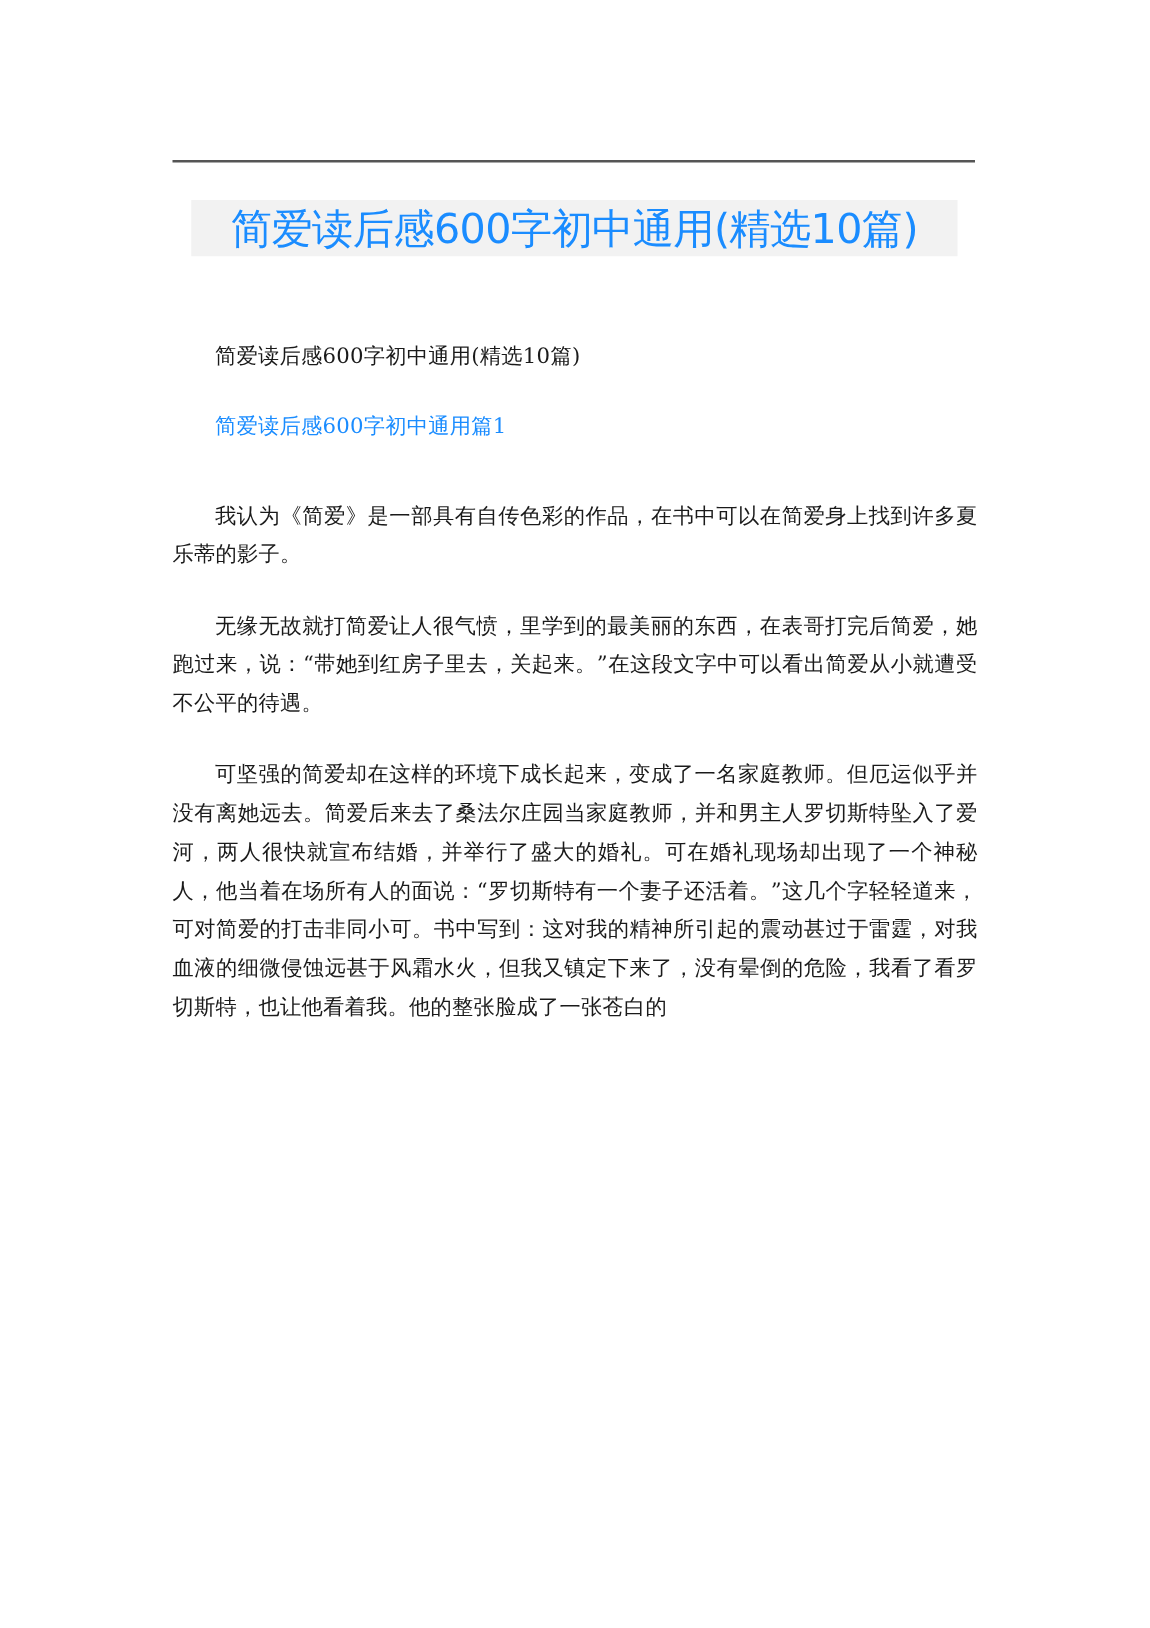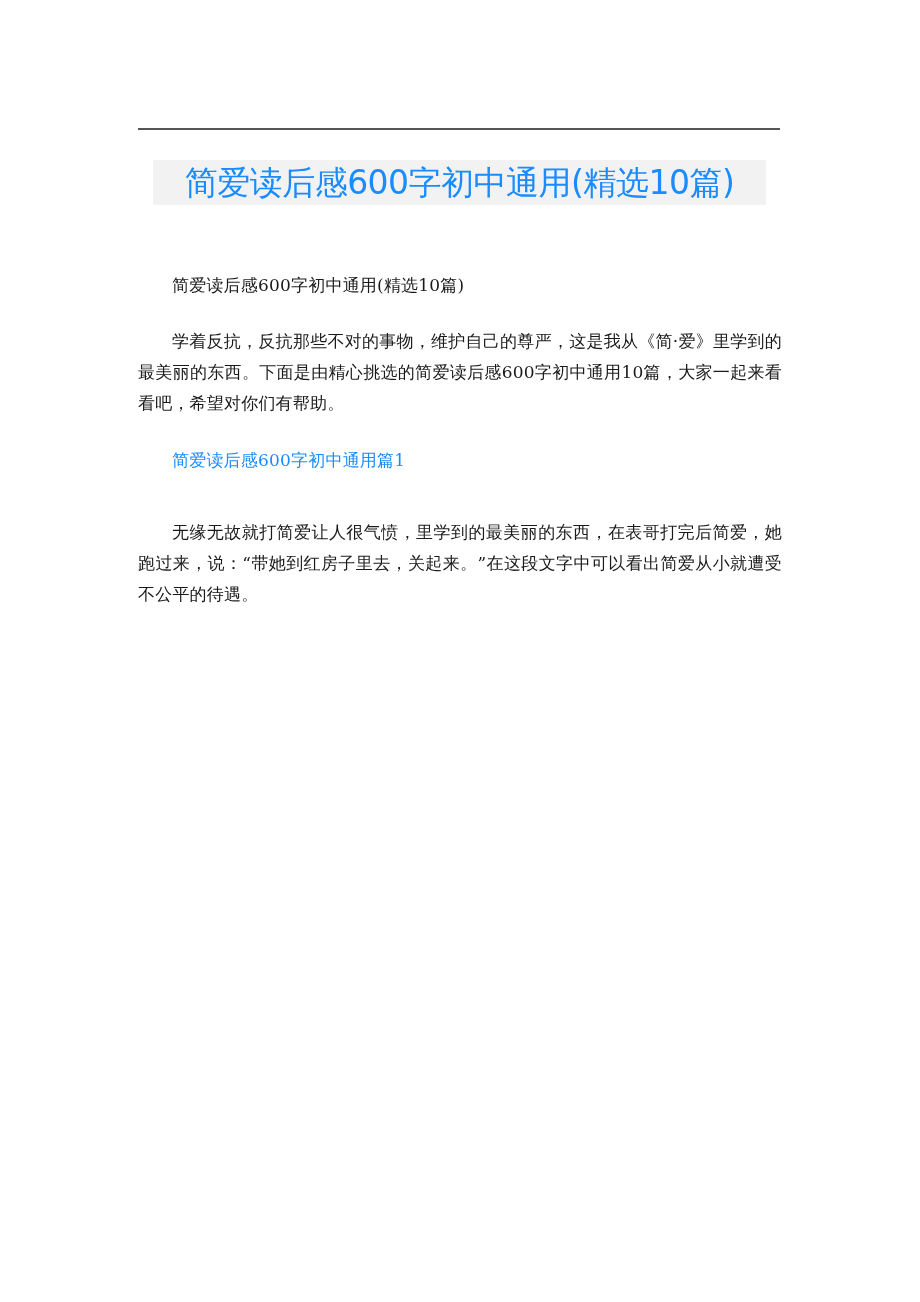--- a/index.html
+++ b/index.html
@@ -22,16 +22,17 @@
 <body>
 
 <div class="rule"></div>
 
 <div class="title-wrap">
   <h1 class="title" style="margin:0;font-weight:normal;">简爱读后感600字初中通用(精选10篇)</h1>
 </div>
 
 <div class="body">
   <p class="p sub">简爱读后感600字初中通用(精选10篇)</p>
-  <p class="p para">学着反抗，反抗那些不对的事物，维护自己的尊严，这是我从《简·爱》里学到的最美丽的东西。下面是由精心挑选的简爱读后感600字初中通用10篇，大家一起来看看吧，希望对你们有帮助。</p>
   <p class="p heading">简爱读后感600字初中通用篇1</p>
+  <p class="p para">我认为《简爱》是一部具有自传色彩的作品，在书中可以在简爱身上找到许多夏乐蒂的影子。</p>
   <p class="p para">无缘无故就打简爱让人很气愤，里学到的最美丽的东西，在表哥打完后简爱，她跑过来，说：“带她到红房子里去，关起来。”在这段文字中可以看出简爱从小就遭受不公平的待遇。</p>
+  <p class="p para">可坚强的简爱却在这样的环境下成长起来，变成了一名家庭教师。但厄运似乎并没有离她远去。简爱后来去了桑法尔庄园当家庭教师，并和男主人罗切斯特坠入了爱河，两人很快就宣布结婚，并举行了盛大的婚礼。可在婚礼现场却出现了一个神秘人，他当着在场所有人的面说：“罗切斯特有一个妻子还活着。”这几个字轻轻道来，可对简爱的打击非同小可。书中写到：这对我的精神所引起的震动甚过于雷霆，对我血液的细微侵蚀远甚于风霜水火，但我又镇定下来了，没有晕倒的危险，我看了看罗切斯特，也让他看着我。他的整张脸成了一张苍白的</p>
 </div>
 
 </body></html>

